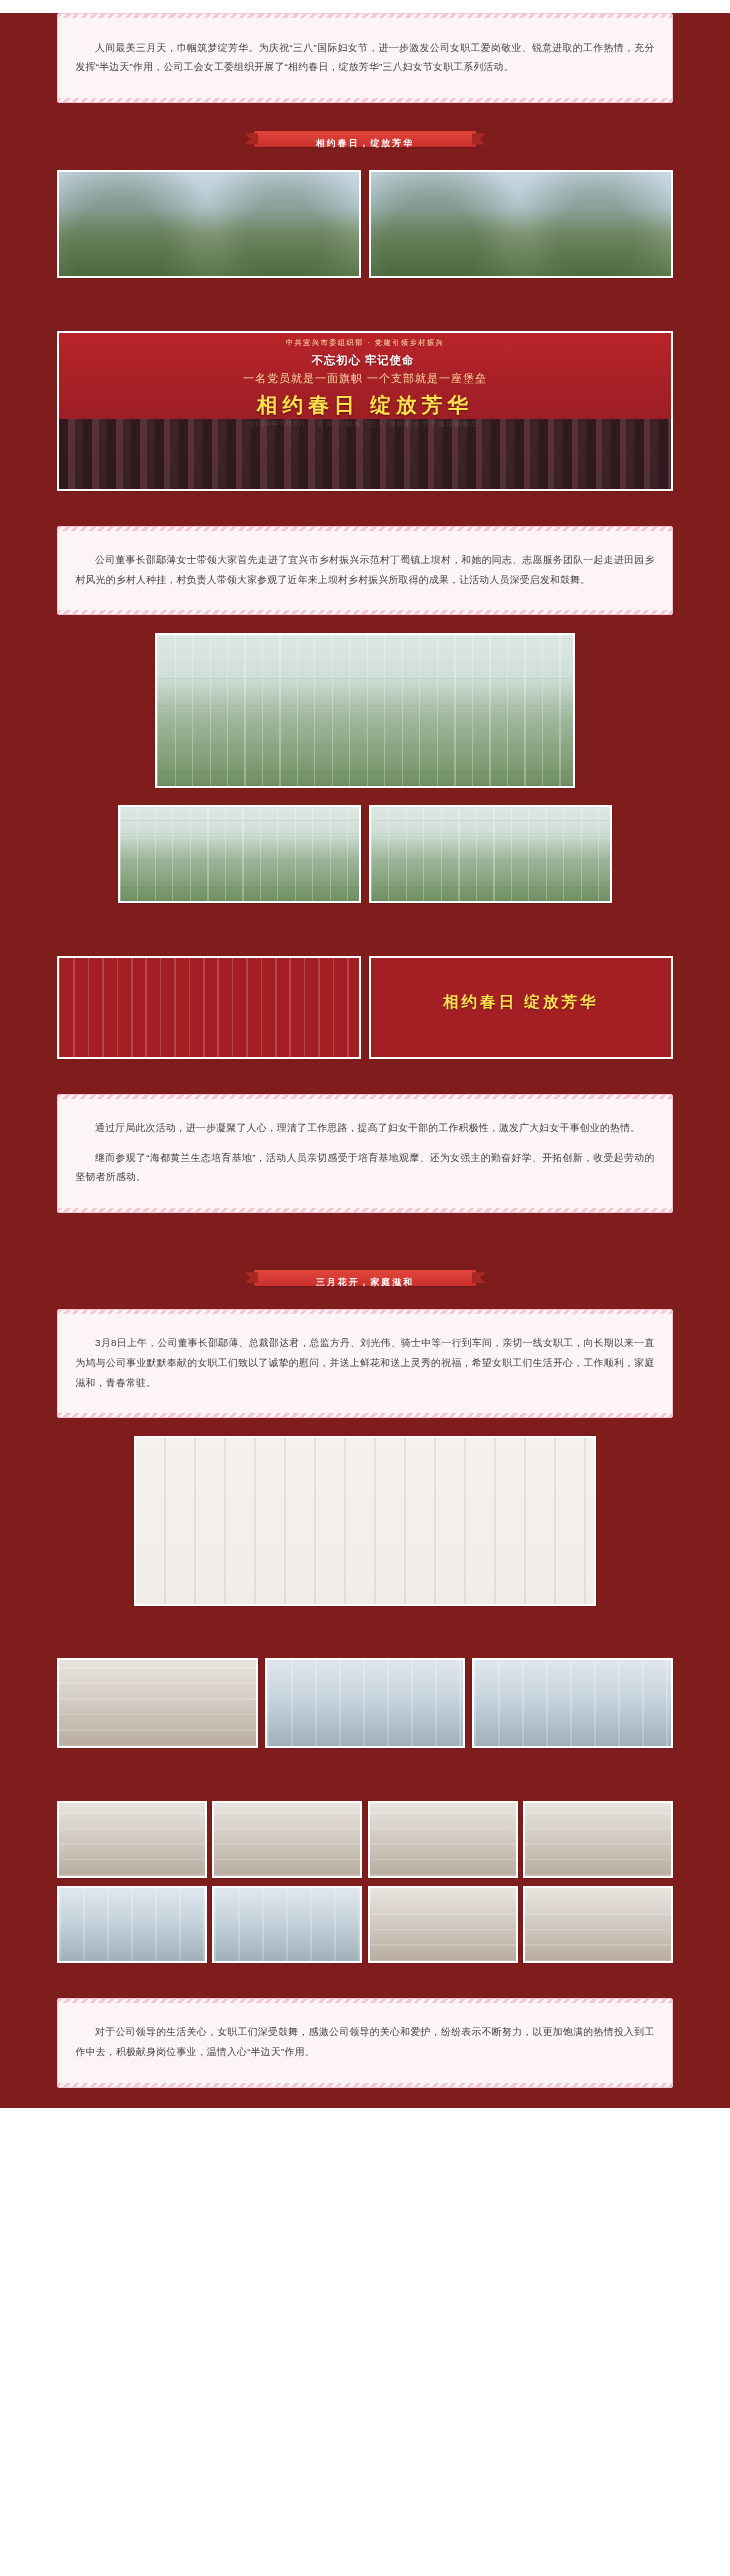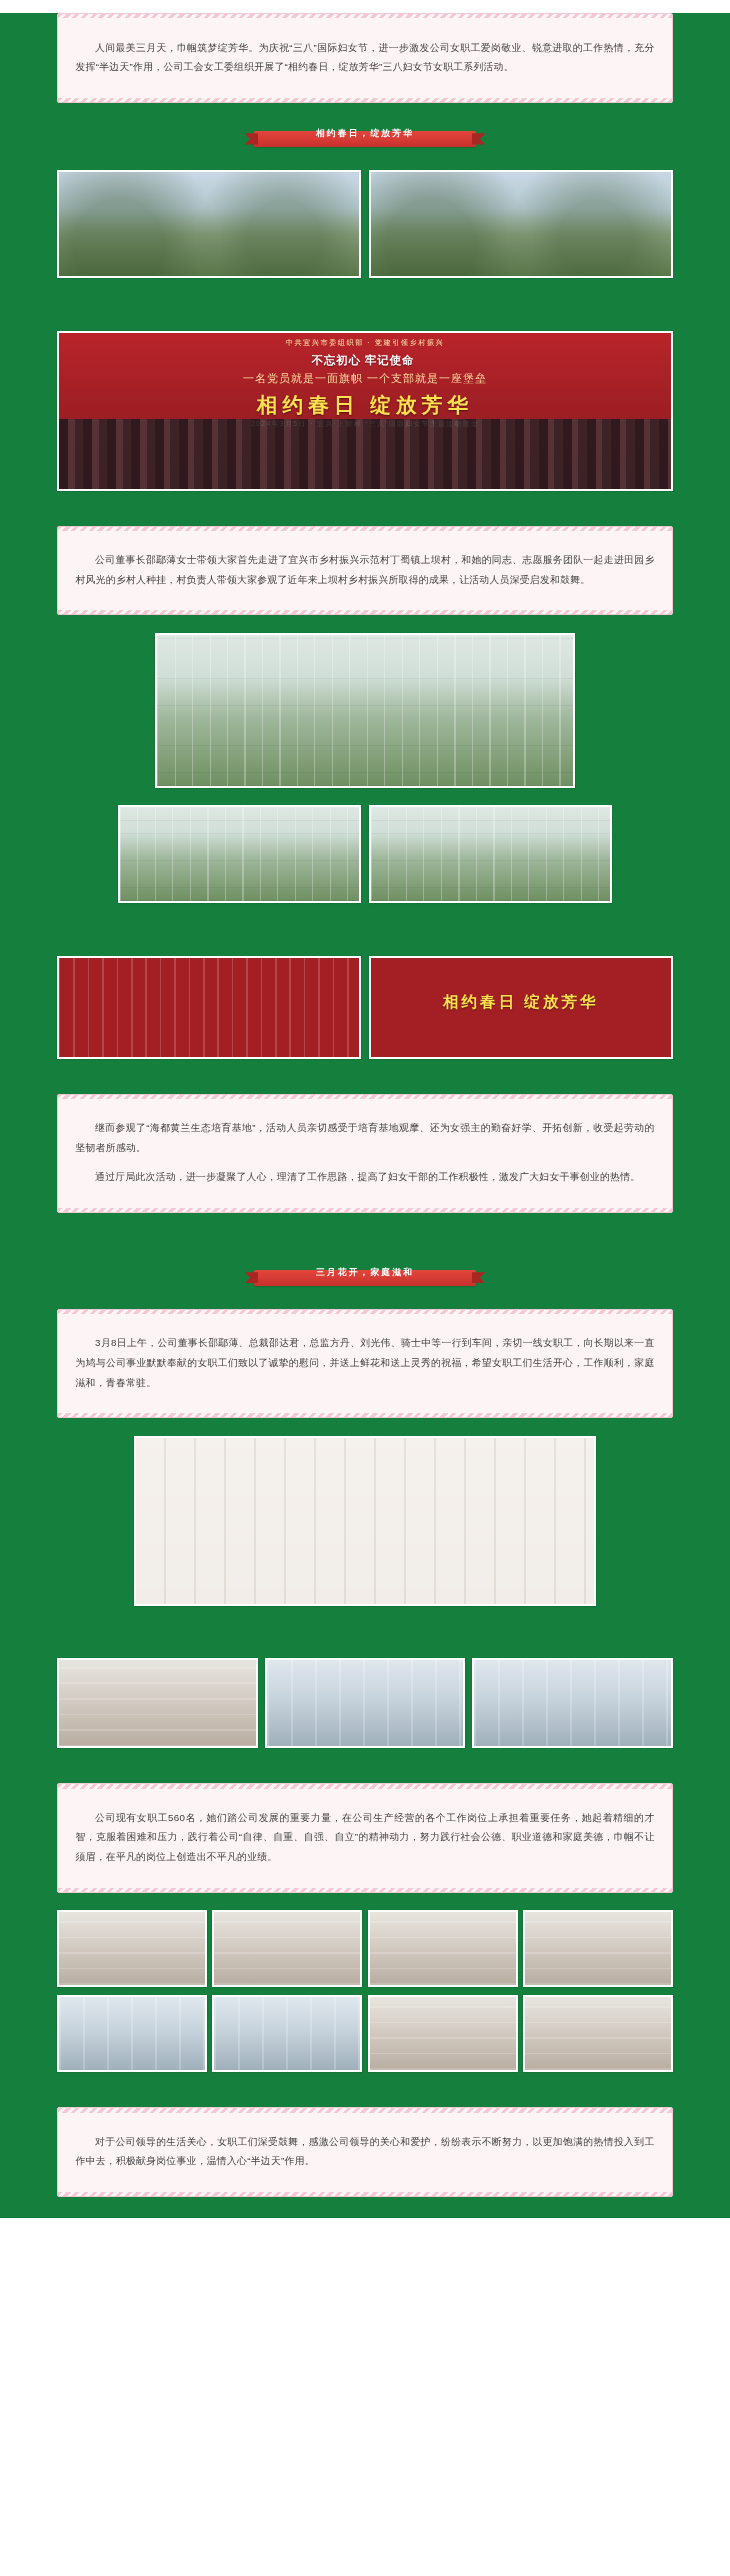--- a/index.html
+++ b/index.html
@@ -10,21 +10,21 @@
     font-family: "Liberation Sans", "DejaVu Sans", sans-serif;
   }
   body {
     width: 730px;
     min-height: 3797px;
     position: relative;
   }
   .page {
     width: 730px;
     margin: 0 auto;
-    background: #15803d;
+    background: #7f1d1d;
     padding: 0 0 20.6px 0;
   }
 
   
   .text-card {
     position: relative;
     margin: 0 57px;
     background: #fdf4f6;
     border: 0.5px solid #f0c9d6;
     border-radius: 2.1px;
@@ -52,21 +52,21 @@
     letter-spacing: 0.3px;
   }
 
   
   .banner {
     margin: 25px auto 20.6px auto;
     width: 222px;
     height: 21.6px;
     position: relative;
     display: flex;
-    align-items: flex-start;
+    align-items: flex-end;
     justify-content: center;
   }
   .banner .ribbon {
     position: absolute;
     left: 0; right: 0; top: 3.1px;
     height: 15.5px;
     background: linear-gradient(180deg, #e2453c 0%, #c9302c 100%);
     border-radius: 1.5px;
     box-shadow: 0 1px 1.5px rgba(0,0,0,.15);
   }
@@ -311,22 +311,22 @@
   <div class="photo-row banner-pair">
     <div class="photo bp-left" style="height:103px;"></div>
     <div class="photo bp-right" style="height:103px;">
       <div class="bp-title">相约春日  绽放芳华</div>
     </div>
   </div>
 
   <div class="spacer-md"></div>
 
   <div class="text-card">
+    <p class="body-text">通过厅局此次活动，进一步凝聚了人心，理清了工作思路，提高了妇女干部的工作积极性，激发广大妇女干事创业的热情。</p>
     <p class="body-text">继而参观了“海都黄兰生态培育基地”，活动人员亲切感受于培育基地观摩、还为女强主的勤奋好学、开拓创新，收受起劳动的坚韧者所感动。</p>
-    <p class="body-text">通过厅局此次活动，进一步凝聚了人心，理清了工作思路，提高了妇女干部的工作积极性，激发广大妇女干事创业的热情。</p>
   </div>
 
   <div class="spacer-lg"></div>
 
   <div class="banner">
     <div class="ribbon"></div>
     <span class="banner-text">三月花开，家庭滋和</span>
   </div>
 
   <div class="text-card">
@@ -340,23 +340,20 @@
   <div class="spacer-md"></div>
 
   <div class="photo-row">
     <div class="photo sc-indoor" style="height:90px;"></div>
     <div class="photo sc-factory" style="height:90px;"></div>
     <div class="photo sc-factory" style="height:90px;"></div>
   </div>
 
   <div class="spacer-md"></div>
 
-  <div class="text-card">
-    <p class="body-text">公司现有女职工560名，她们踏公司发展的重要力量，在公司生产经营的各个工作岗位上承担着重要任务，她起着精细的才智，克服着困难和压力，践行着公司“自律、自重、自强、自立”的精神动力，努力践行社会公德、职业道德和家庭美德，巾帼不让须眉，在平凡的岗位上创造出不平凡的业绩。</p>
-  </div>
 
   <div class="photo-row" style="gap:5.2px;">
     <div class="photo sc-indoor" style="height:77px;"></div>
     <div class="photo sc-indoor" style="height:77px;"></div>
     <div class="photo sc-indoor" style="height:77px;"></div>
     <div class="photo sc-indoor" style="height:77px;"></div>
   </div>
   <div class="photo-row" style="gap:5.2px;margin-top:-9.3px;">
     <div class="photo sc-factory" style="height:77px;"></div>
     <div class="photo sc-factory" style="height:77px;"></div>

